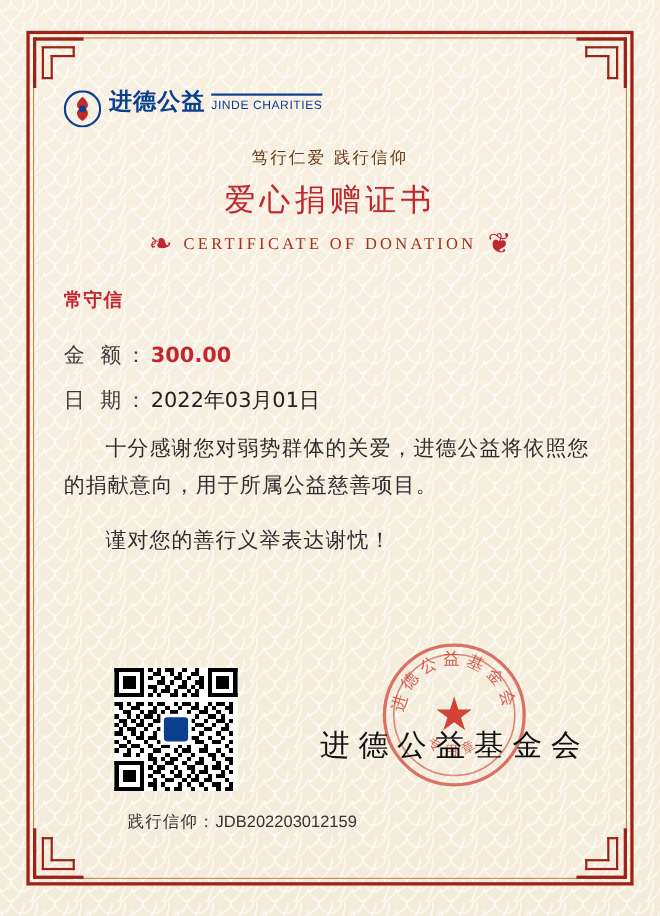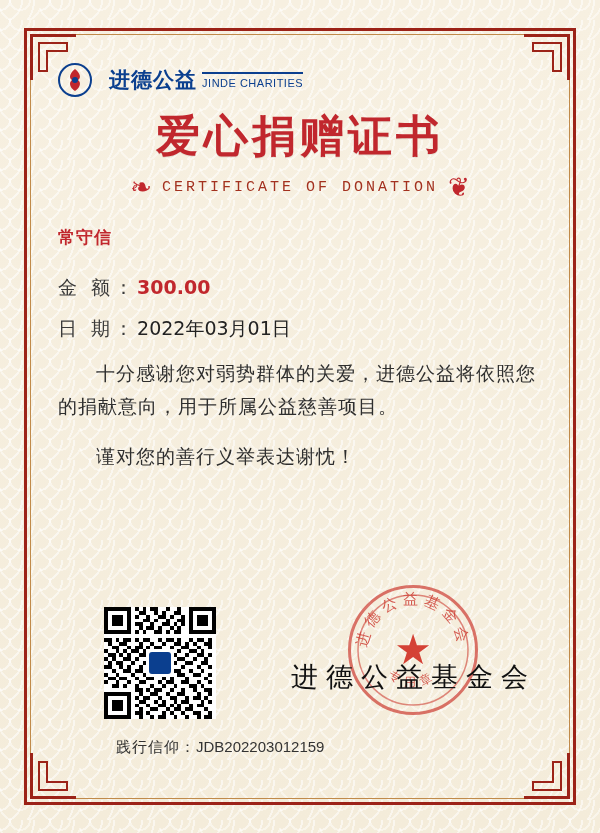--- a/index.html
+++ b/index.html
@@ -50,22 +50,22 @@
   .corner i.v3{left:16px;top:16px;width:2px;height:22px;}
   .corner i.d1{left:8px;top:36px;width:10px;height:2px;}
   .corner i.d2{left:36px;top:8px;width:2px;height:10px;}
 
   .content{
     position:absolute;left:58px;top:62px;right:58px;bottom:62px;
   }
 
   
   .logo{
-    display:flex;align-items:center;gap:17px;
-    margin-top:1px;
+    display:flex;align-items:flex-start;gap:7px;
+    margin-top:20px;
   }
   .logo-mark{
     width:34px;height:34px;position:relative;flex:0 0 auto;
   }
   .logo-text{line-height:1;}
   .logo-cn{
     font-size:21px;font-weight:bold;color:#0b3f8f;letter-spacing:1px;
     font-family:"DejaVu Sans","Liberation Sans",sans-serif;
   }
   .logo-en{
@@ -74,32 +74,32 @@
     font-family:"Liberation Sans",sans-serif;
   }
 
   .motto{
     text-align:center;margin-top:18px;
     font-size:15px;color:#6a3b16;letter-spacing:2px;
     font-family:"DejaVu Sans",sans-serif;
   }
   .title{
     text-align:center;margin-top:10px;
-    font-size:44px;font-weight:bold;color:#c1272d;letter-spacing:4px;
+    font-size:28px;font-weight:normal;color:#c1272d;letter-spacing:4px;
     font-family:"DejaVu Sans",sans-serif;
     text-shadow:0 1px 0 rgba(0,0,0,.08);
   }
   .subtitle-row{
     display:flex;align-items:center;justify-content:center;gap:10px;
     margin-top:8px;
   }
   .flourish{color:#c1272d;font-size:26px;line-height:1;}
   .subtitle{
     font-size:15px;color:#a3311f;letter-spacing:3px;
-    font-family:Liberation Mono, monospace;
+    font-family:Liberation Serif, serif;
   }
 
   .recipient{
     margin-top:26px;
     font-size:17px;color:#c1272d;font-weight:bold;letter-spacing:1px;
     font-family:"DejaVu Sans",sans-serif;
   }
 
   .fields{margin-top:26px;}
   .field{
@@ -219,20 +219,21 @@
           <path d="M17 6 C11 11 11 15 14 17 C11 19 11 24 17 28 C23 24 23 19 20 17 C23 15 23 11 17 6 Z" fill="#c1272d"></path>
           <circle cx="17" cy="17" r="3" fill="#0b3f8f"></circle>
         </svg>
       </span>
       <span class="logo-text">
         <span class="logo-cn">进德公益</span>
         <span class="logo-en">JINDE CHARITIES</span>
       </span>
     </div>
 
+    <div class="motto">笃行仁爱  践行信仰</div>
     <div class="title">爱心捐赠证书</div>
 
     <div class="subtitle-row">
       <span class="flourish">❧</span>
       <span class="subtitle">CERTIFICATE OF DONATION</span>
       <span class="flourish">❦</span>
     </div>
 
     <div class="recipient">常守信</div>
 

